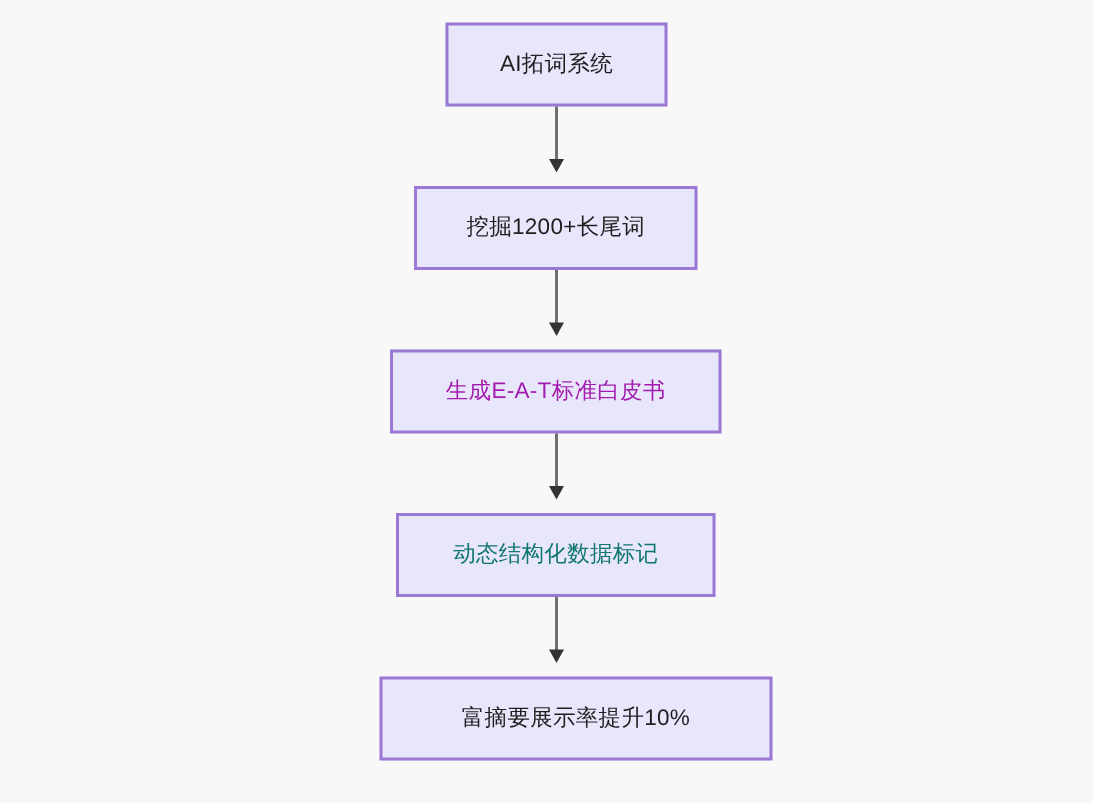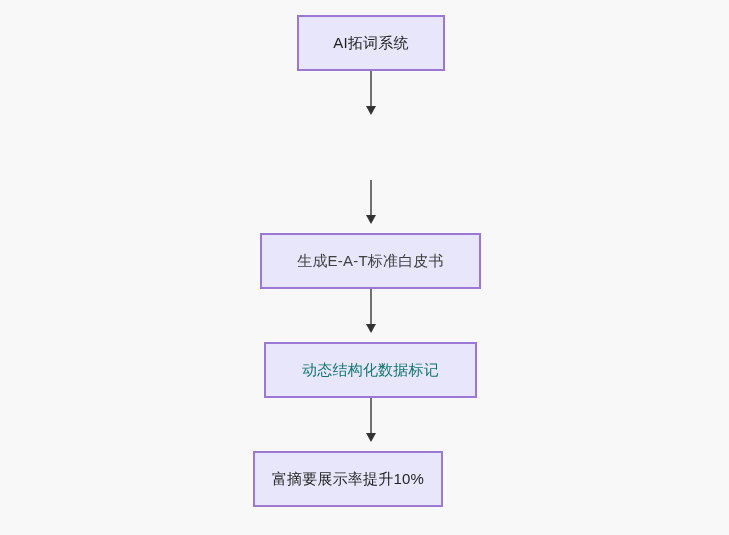--- a/index.html
+++ b/index.html
@@ -64,41 +64,44 @@
 
   <div class="flow-node" style="left: 297px; top: 15px; width: 148px; height: 56px; background: rgb(232, 230, 251); border-color: rgb(155, 120, 212); color: rgb(31, 31, 31);">
     <span class="node-label">AI拓词系统</span>
   </div>
 
   <div class="flow-connector" style="left: 370px; top: 71px; height: 44px;">
     <span class="connector-line" style="height: 36px; background: rgb(112, 112, 112);"></span>
     <span class="connector-head" style="top: 35px; border-top-color: rgb(51, 51, 51);"></span>
   </div>
 
+  <div class="flow-node" style="left: 276px; top: 124px; width: 189px; height: 56px; background: rgb(232, 230, 251); border-color: rgb(155, 120, 212); color: rgb(31, 31, 31);">
+    <span class="node-label">挖掘1200+长尾词</span>
+  </div>
 
   <div class="flow-connector" style="left: 370px; top: 180px; height: 44px;">
     <span class="connector-line" style="height: 36px; background: rgb(112, 112, 112);"></span>
     <span class="connector-head" style="top: 35px; border-top-color: rgb(51, 51, 51);"></span>
   </div>
 
-  <div class="flow-node" style="left: 260px; top: 233px; width: 221px; height: 56px; background: rgb(232, 230, 251); border-color: rgb(155, 120, 212); color: #404040;">
+  <div class="flow-node" style="left: 260px; top: 233px; width: 221px; height: 56px; background: rgb(232, 230, 251); border-color: rgb(155, 120, 212); color: #a21caf;">
     <span class="node-label">生成E-A-T标准白皮书</span>
   </div>
 
   <div class="flow-connector" style="left: 370px; top: 289px; height: 44px;">
     <span class="connector-line" style="height: 36px; background: rgb(112, 112, 112);"></span>
     <span class="connector-head" style="top: 35px; border-top-color: rgb(51, 51, 51);"></span>
   </div>
 
   <div class="flow-node" style="left: 264px; top: 342px; width: 213px; height: 56px; background: rgb(232, 230, 251); border-color: rgb(155, 120, 212); color: #0f766e;">
     <span class="node-label">动态结构化数据标记</span>
   </div>
 
   <div class="flow-connector" style="left: 370px; top: 398px; height: 44px;">
     <span class="connector-line" style="height: 36px; background: rgb(112, 112, 112);"></span>
     <span class="connector-head" style="top: 35px; border-top-color: rgb(51, 51, 51);"></span>
   </div>
 
-  <div class="flow-node" style="left: 253px; top: 451px; width: 190px; height: 56px; background: rgb(232, 230, 251); border-color: rgb(155, 120, 212); color: rgb(31, 31, 31);">
+  <div class="flow-node" style="left: 253px; top: 451px; width: 262px; height: 56px; background: rgb(232, 230, 251); border-color: rgb(155, 120, 212); color: rgb(31, 31, 31);">
     <span class="node-label">富摘要展示率提升10%</span>
   </div>
 
 </div>
 
 </body></html>

